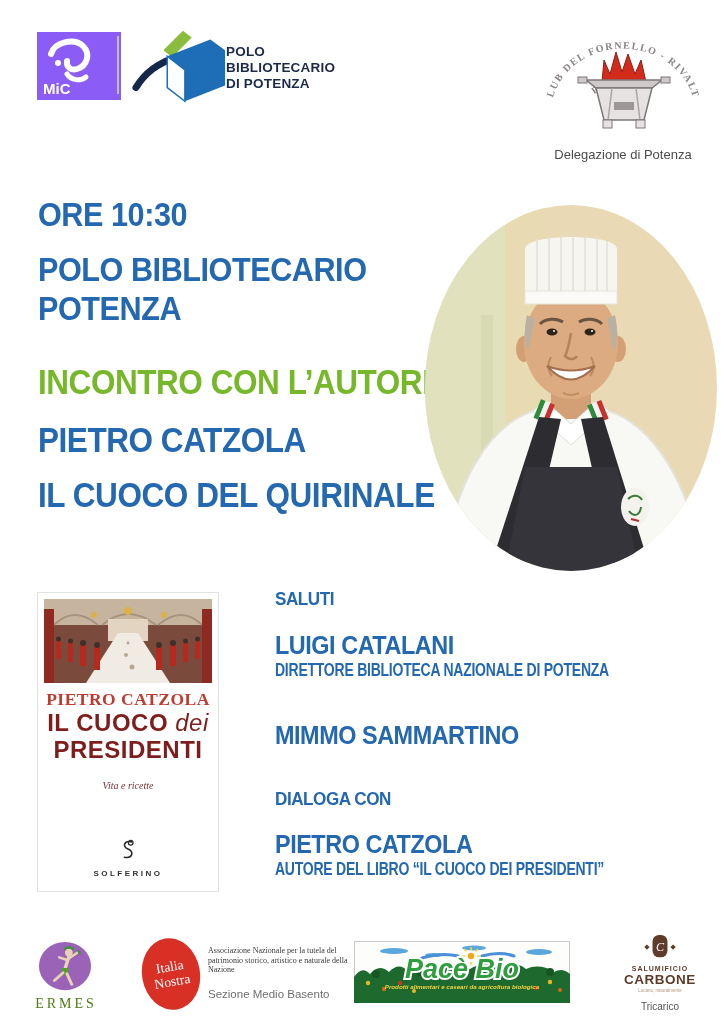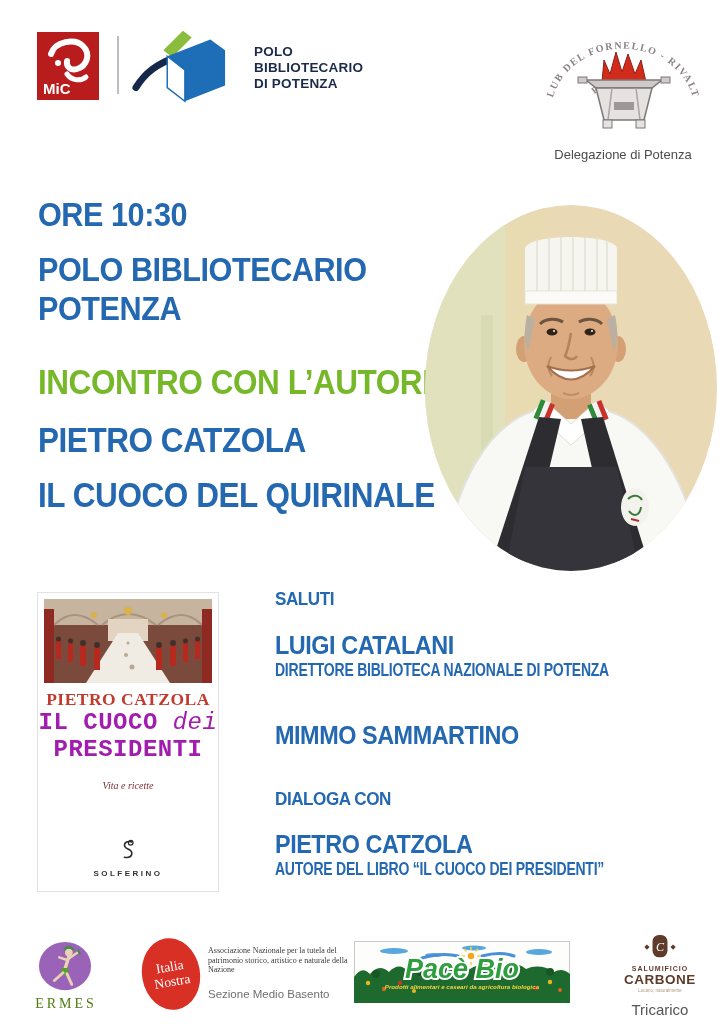--- a/index.html
+++ b/index.html
@@ -9,43 +9,43 @@
   }
   .abs{position:absolute;}
   
   .cond{display:inline-block;font-weight:bold;white-space:nowrap;
         transform:scaleX(.9);transform-origin:0 50%;letter-spacing:-.5px;line-height:1;}
   .cond-sm{display:inline-block;font-weight:bold;white-space:nowrap;
         transform:scaleX(.8);transform-origin:0 50%;letter-spacing:-.3px;line-height:1;}
   .blue{color:#2368b0;} .green{color:#76b82a;}
 
   
-  .mic-box{left:37px;top:32px;width:62px;height:68px;background:#b91c1c;}
+  .mic-box{left:37px;top:32px;width:84px;height:68px;background:#8b5cf6;}
   .mic-label{position:absolute;left:6px;bottom:3px;color:#fff;font-size:15px;font-weight:bold;}
   .logo-sep{left:117px;top:36px;width:2px;height:58px;background:#bdbdbd;}
   .polo-icon{left:130px;top:24px;width:98px;height:86px;}
-  .polo-text{left:226px;top:44px;font-size:13.5px;font-weight:bold;color:#1b2a4a;line-height:16px;letter-spacing:.2px;margin-left:28px;}
+  .polo-text{left:226px;top:44px;font-size:13.5px;font-weight:bold;color:#1b2a4a;line-height:16px;letter-spacing:.2px;}
   .club-logo{left:540px;top:20px;width:166px;height:124px;}
   .club-caption{left:532px;top:147px;width:182px;text-align:center;font-size:13px;color:#4c4c4c;}
 
   
   .l38{left:38px;}
   .fs34{font-size:34px;} .fs35{font-size:35px;}
 
   
   .chef{left:425px;top:205px;width:292px;height:366px;border-radius:50%;overflow:hidden;}
   .chef svg{display:block;width:100%;height:100%;}
 
   
   .book{left:38px;top:593px;width:180px;height:298px;background:#fff;box-shadow:0 0 0 1px #e2e2e2;}
   .book-photo{position:absolute;left:6px;top:6px;width:168px;height:84px;}
   .book-author{position:absolute;left:0;top:96px;width:100%;text-align:center;
     font-family:"Liberation Serif",serif;font-weight:bold;font-size:17.5px;color:#c23a2e;letter-spacing:.5px;}
   .book-t1,.book-t2{position:absolute;left:0;width:100%;text-align:center;
-    font-family:Liberation Mono, monospace;font-weight:bold;font-size:24px;color:#a21caf;letter-spacing:.5px;}
+    font-family:Liberation Sans, sans-serif;font-weight:bold;font-size:24px;color:#7f1d1d;letter-spacing:.5px;}
   .book-t1{top:116px;} .book-t2{top:143px;}
   .book-dei{font-style:italic;font-weight:normal;text-transform:none;}
   .book-sub{position:absolute;left:0;top:184px;width:100%;text-align:center;
     font-family:"Liberation Serif",serif;font-style:italic;font-size:10px;color:#7c2f36;line-height:17px;}
   .pub-glyph{position:absolute;left:0;top:246px;width:100%;text-align:center;}
   .pub-name{position:absolute;left:0;top:276px;width:100%;text-align:center;
     font-size:8px;font-weight:bold;letter-spacing:2.5px;color:#333;}
 
   
   .l275{left:275px;}
@@ -59,21 +59,21 @@
     transform:rotate(-10deg);color:#fff;text-align:center;font-family:"Liberation Serif",serif;
     font-size:13.5px;line-height:15px;padding-top:0;display:flex;flex-direction:column;justify-content:center;}
   .in-desc{left:208px;top:946px;width:140px;font-family:"Liberation Serif",serif;
     font-size:8px;line-height:9.5px;color:#3a3a3a;}
   .in-section{left:208px;top:988px;font-size:11.5px;color:#6f6f6f;}
   .pacebio{left:354px;top:941px;width:216px;height:62px;}
   .carbone{left:618px;top:934px;width:84px;display:flex;flex-direction:column;align-items:center;}
   .carbone-salumificio{margin-top:3px;font-size:7px;letter-spacing:1px;color:#5f3b2a;font-weight:bold;}
   .carbone-name{font-size:13.5px;font-weight:bold;color:#5f3b2a;letter-spacing:.5px;}
   .carbone-tagline{font-size:4.5px;color:#b59a85;margin-top:1px;}
-  .carbone-city{font-size:15px;color:#555;margin-top:8px;}
+  .carbone-city{font-size:10px;color:#555;margin-top:8px;}
 </style>
 </head>
 <body>
 
 <div class="poster">
 
   <div class="abs mic-box">
     <svg viewBox="0 0 62 68" width="62" height="68">
       <path d="M14,22 C18,9 38,6 46,14 C54,22 50,34 40,37 C34,39 29,35 30,29" stroke="#fff" stroke-width="6" fill="none" stroke-linecap="round"></path>
       <path d="M30,42 C34,48 43,50 49,45" stroke="#fff" stroke-width="5" fill="none" stroke-linecap="round"></path>

